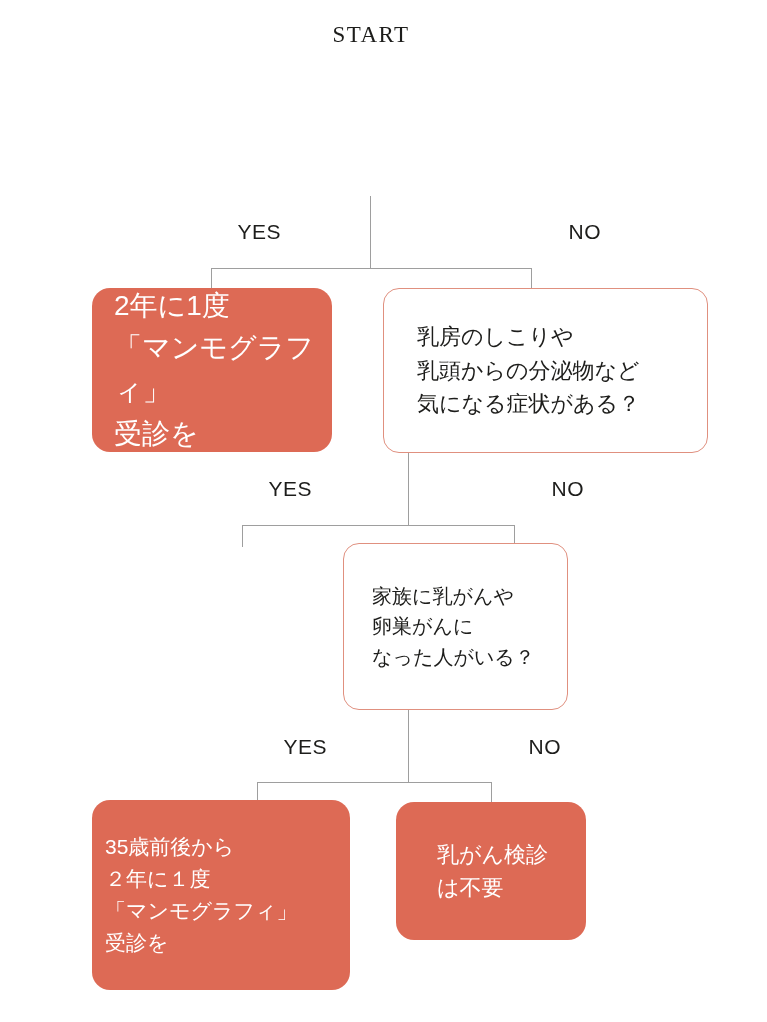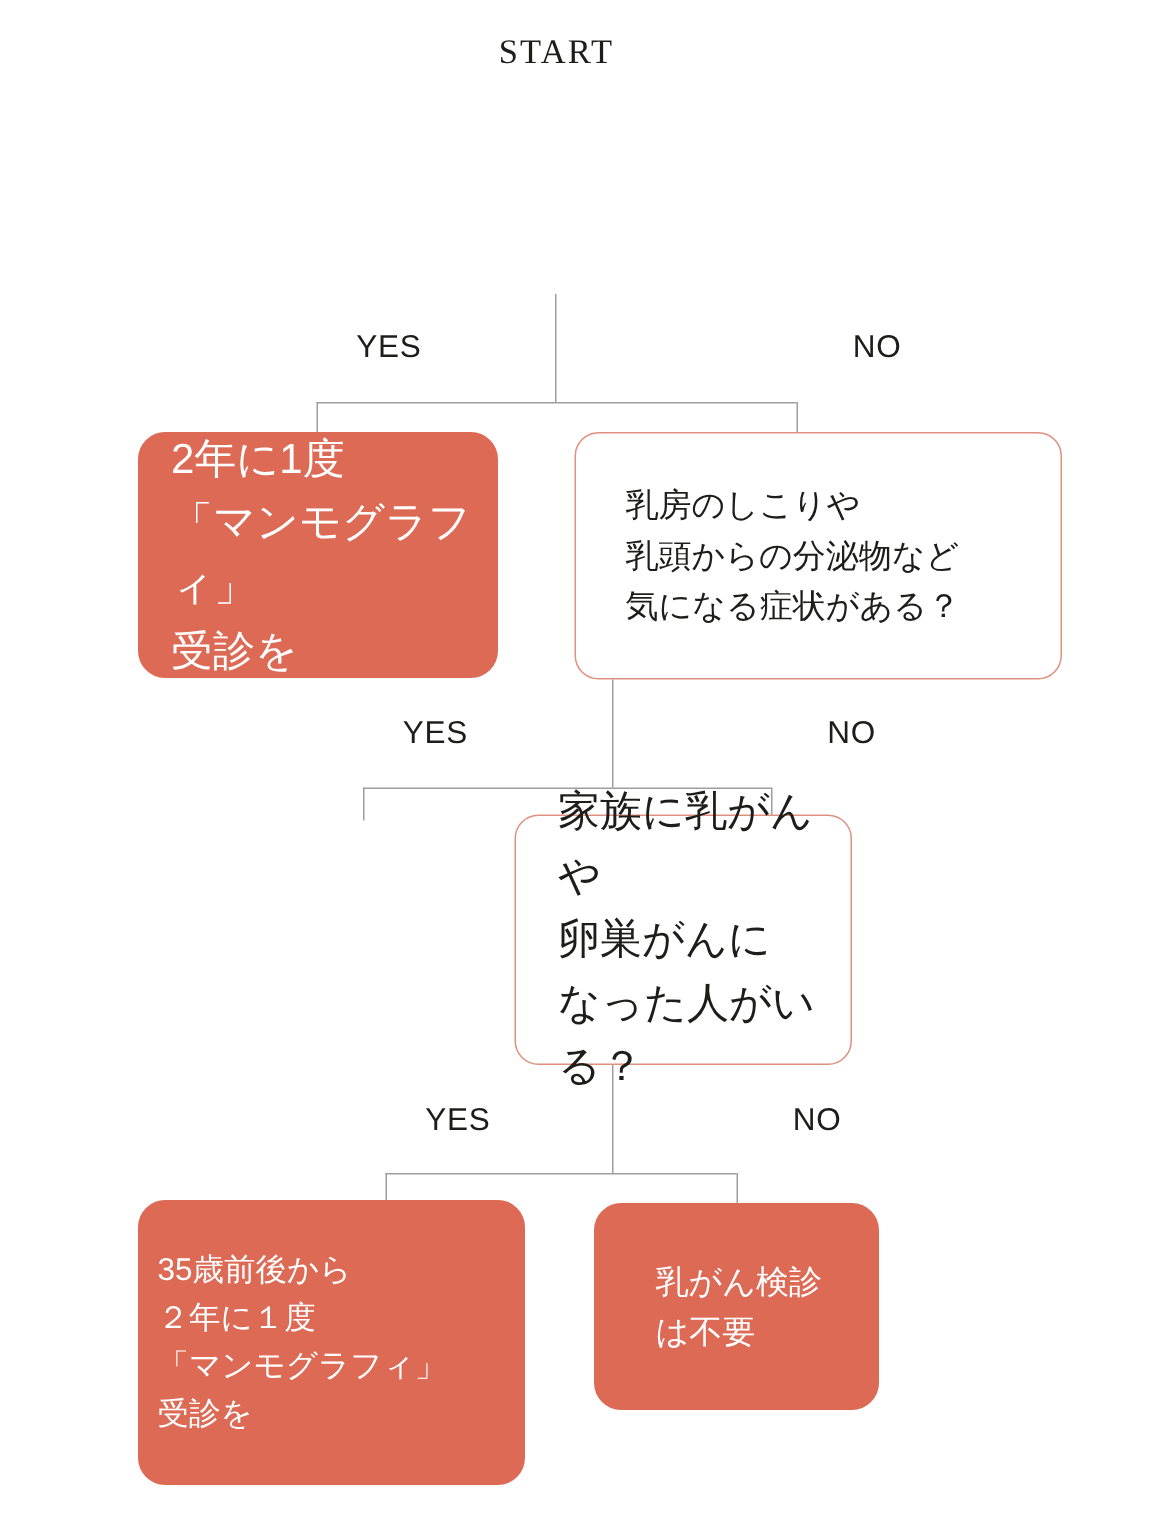--- a/index.html
+++ b/index.html
@@ -83,21 +83,21 @@
   #node-mammo-40     { left:92px;  top:288px; width:240px; height:164px; border-radius:18px; }
   #node-mammo-40 .txt{ font-size:28px; padding-left:22px; }
 
   #node-symptoms     { left:360px; top:288px; width:325px; height:165px;margin-left:23px; }
   #node-symptoms .txt{ font-size:22px; padding-left:33px; }
 
   #node-clinic       { left:148px; top:545px; width:165px; height:162px; border-radius:18px; }
   #node-clinic .txt  { font-size:21px; padding-left:18px; }
 
   #node-family       { left:343px; top:543px; width:225px; height:167px; }
-  #node-family .txt  { font-size:28px; padding-left:28px; }
+  #node-family .txt  { font-size:20px; padding-left:28px; }
 
   #node-mammo-35     { left:92px;  top:800px; width:258px; height:190px; border-radius:18px; }
   #node-mammo-35 .txt{ font-size:21px; padding-left:13px; }
 
   #node-no-screening { left:396px; top:802px; width:190px; height:138px; border-radius:18px; }
   #node-no-screening .txt { font-size:22px; padding-left:41px; }
 </style>
 </head>
 <body>
 

